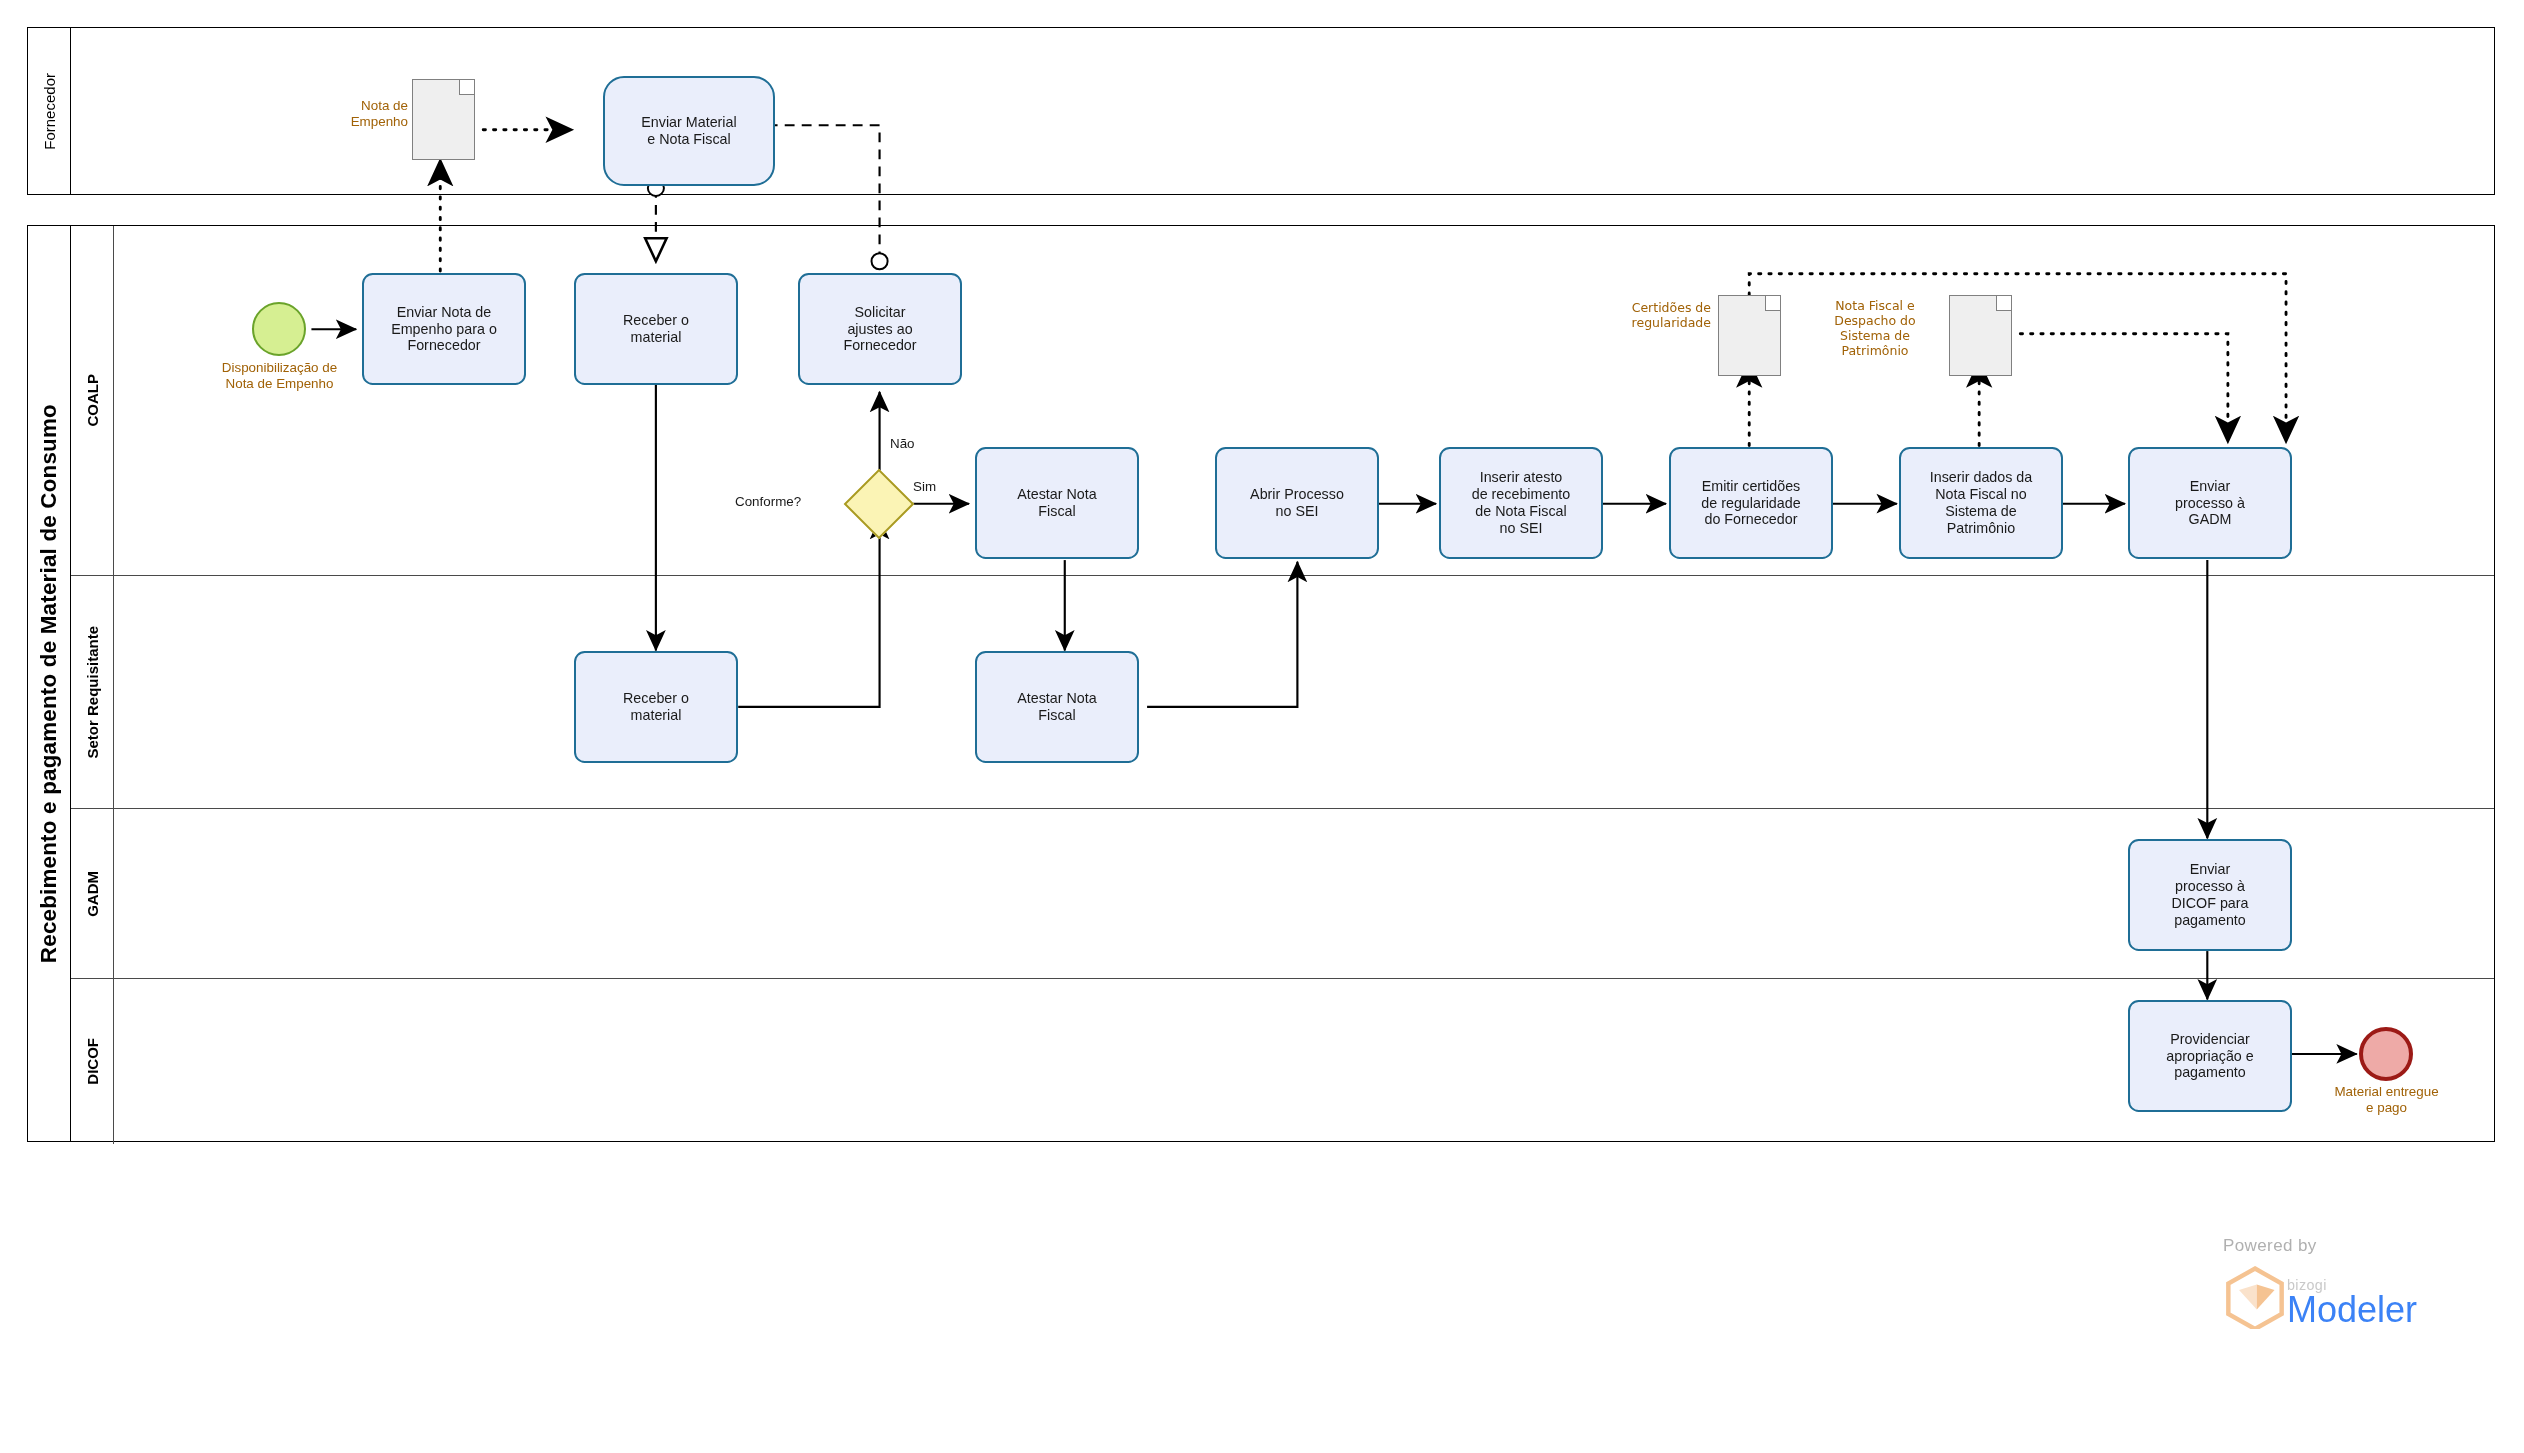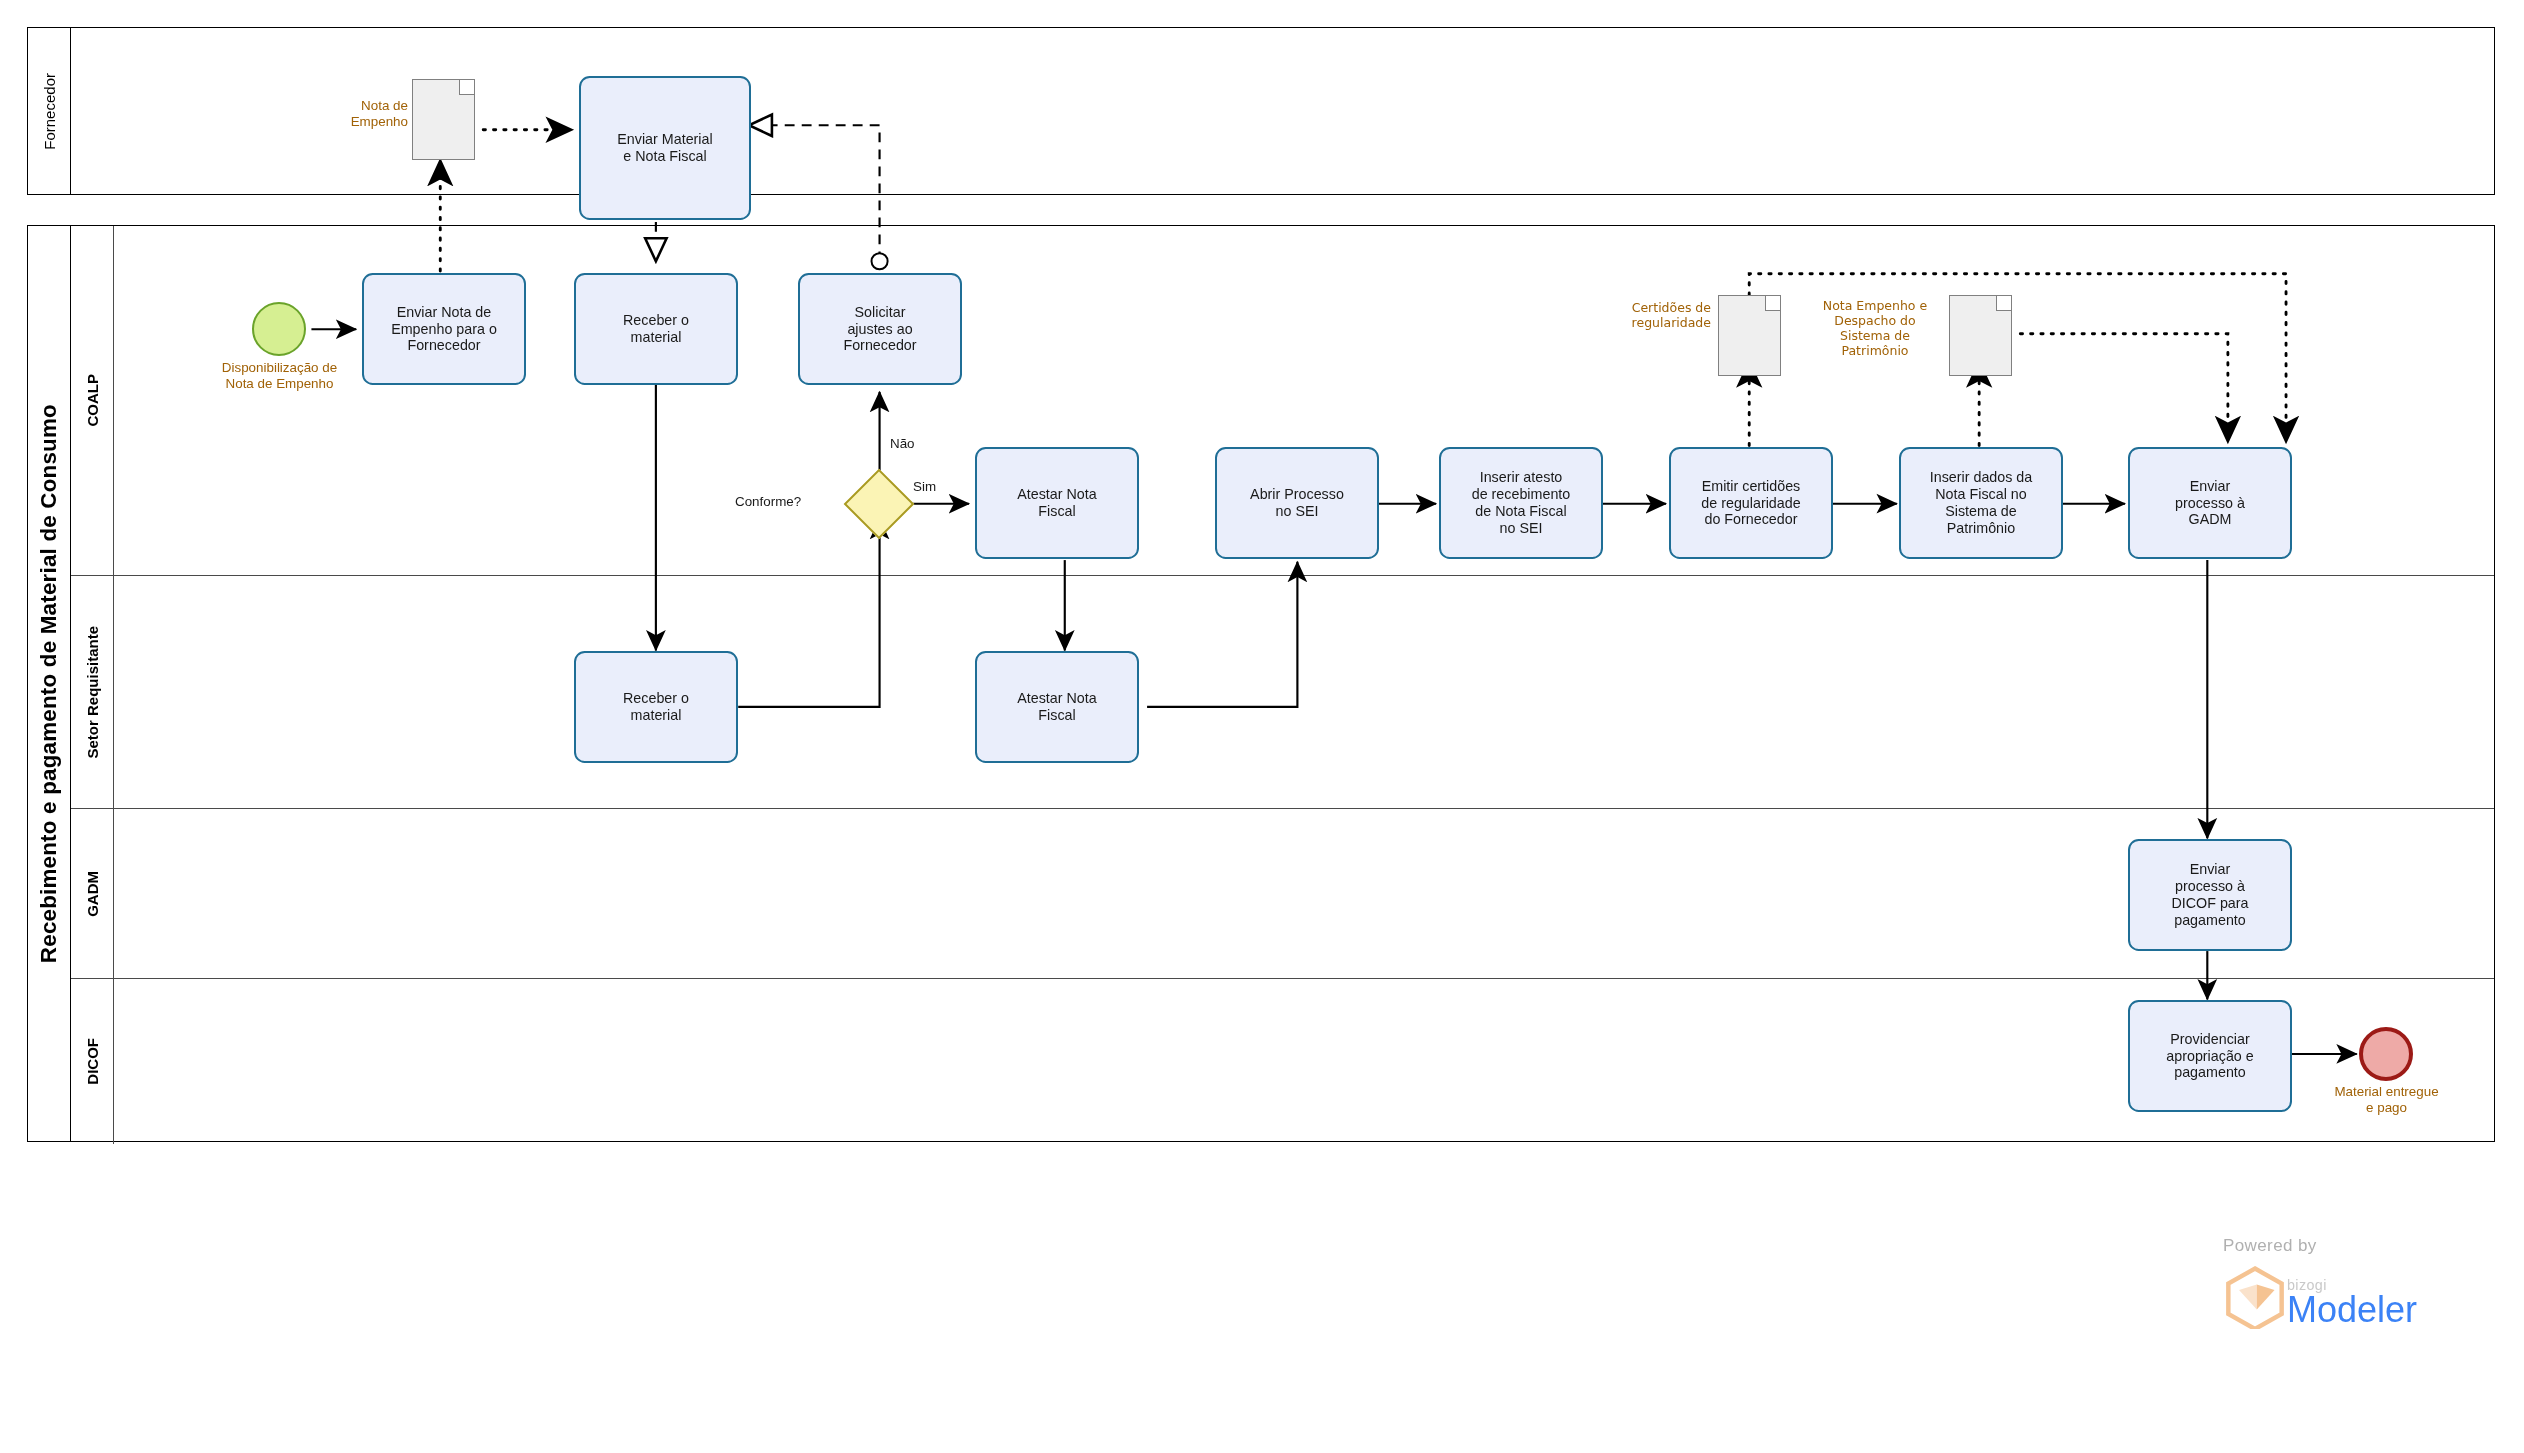--- a/index.html
+++ b/index.html
@@ -166,21 +166,21 @@
       <path d="M1955,498 L1955,403" marker-end="url(#arrowAssoc)"></path>
 
       <path d="M2212,498 L2212,403" marker-end="url(#arrowAssoc)"></path>
 
       <path d="M1955,330 L1955,306 L2555,306 L2555,495" marker-end="url(#arrowAssoc)"></path>
 
       <path d="M2258,373 L2490,373 L2490,495" marker-end="url(#arrowAssoc)"></path>
     </g>
   </svg>
 
-  <div class="task" style="left:579px;top:76px;width:172px;height:144px;">
+  <div class="task" style="left:603px;top:76px;width:172px;height:110px;border-radius:21px;">
     <div>
       <span>Enviar Material</span>
       <span>e Nota Fiscal</span>
     </div>
   </div>
 
   <div class="dataobj" style="left:412px;top:79px;width:63px;height:81px;">
     <div class="fold"></div>
   </div>
   <div class="obj-label" style="left:295px;top:98px;width:113px;text-align:right;">
@@ -275,21 +275,21 @@
   </div>
   <div class="obj-label alt" style="left:1579px;top:300px;width:132px;text-align:right;">
     <span>Certidões de</span><br>
     <span>regularidade</span>
   </div>
 
   <div class="dataobj" style="left:1949px;top:295px;width:63px;height:81px;">
     <div class="fold"></div>
   </div>
   <div class="obj-label alt" style="left:1807px;top:298px;width:136px;text-align:center;">
-    <span>Nota Empenho e</span><br>
+    <span>Nota Fiscal e</span><br>
     <span>Despacho do</span><br>
     <span>Sistema de</span><br>
     <span>Patrimônio</span>
   </div>
 
   <div class="task" style="left:574px;top:651px;width:164px;height:112px;">
     <div>
       <span>Receber o</span>
       <span>material</span>
     </div>

